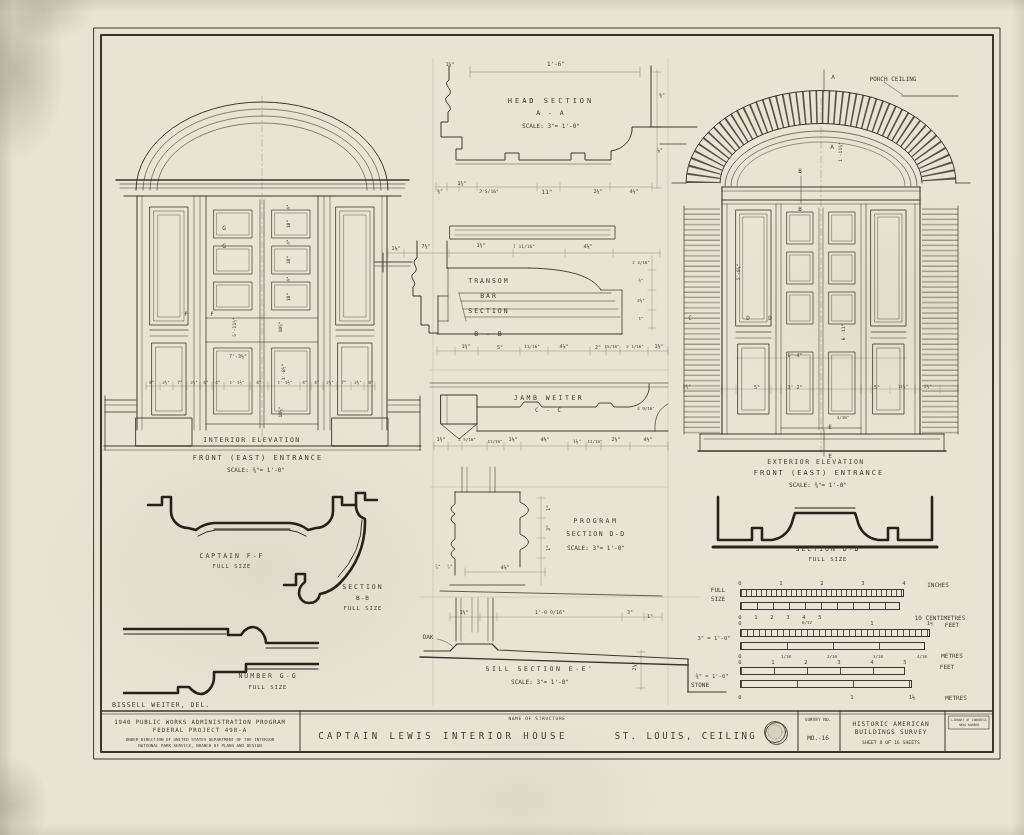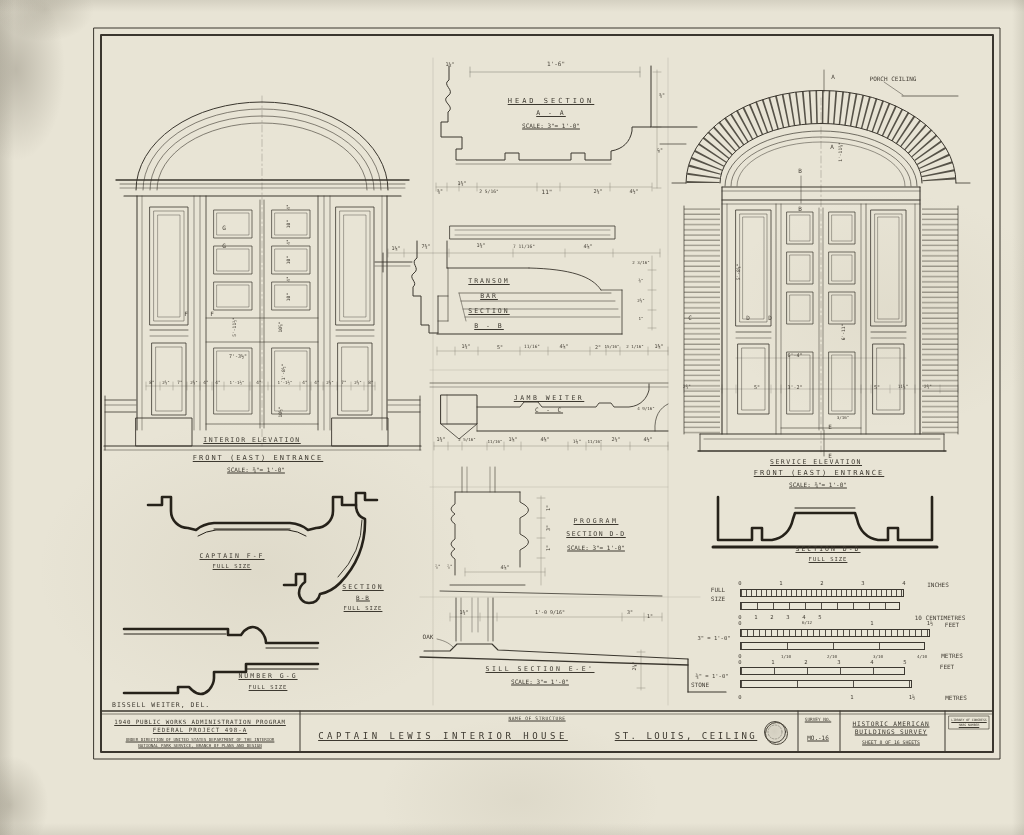--- a/index.html
+++ b/index.html
@@ -13,21 +13,21 @@
       radial-gradient(ellipse 320px 220px at 260px 570px, rgba(142,132,104,.10), rgba(142,132,104,0) 70%),
       radial-gradient(ellipse 240px 170px at 890px 310px, rgba(142,132,104,.08), rgba(142,132,104,0) 70%),
       radial-gradient(ellipse 200px 120px at 520px 800px, rgba(132,124,100,.10), rgba(132,124,100,0) 70%),
       linear-gradient(90deg, rgba(96,90,76,.20), rgba(96,90,76,0) 14px),
       linear-gradient(270deg, rgba(96,90,76,.14), rgba(96,90,76,0) 12px),
       linear-gradient(180deg, rgba(96,90,76,.14), rgba(96,90,76,0) 12px),
       linear-gradient(0deg, rgba(96,90,76,.12), rgba(96,90,76,0) 12px);
     font-family:"DejaVu Sans Mono", monospace; color:#3a362e;
   }
   svg.art{position:absolute;left:0;top:0;}
-  .t{position:absolute;transform:translate(-50%,-50%);white-space:nowrap;color:#3d3930;text-decoration:underline;}
+  .t{position:absolute;transform:translate(-50%,-50%);white-space:nowrap;color:#3d3930;}
   .tl{position:absolute;transform:translate(0,-50%);white-space:nowrap;color:#3d3930;}
   .dim{position:absolute;white-space:nowrap;color:#44403六6;}
   .dim{color:#443f36;}
   .bar{position:absolute;height:8px;border:1px solid #3c3831;box-sizing:border-box;background-color:rgba(255,255,255,.08);}
   .f5{background-image:repeating-linear-gradient(90deg, rgba(55,50,44,.85) 0 1px, transparent 1px 5px);}
   .f6{background-image:repeating-linear-gradient(90deg, rgba(55,50,44,.85) 0 1px, transparent 1px 6px);}
   .c16{background-image:repeating-linear-gradient(90deg, rgba(55,50,44,.85) 0 1px, transparent 1px 16px);}
   .c33{background-image:repeating-linear-gradient(90deg, rgba(55,50,44,.85) 0 1px, transparent 1px 33px);}
   .c46{background-image:repeating-linear-gradient(90deg, rgba(55,50,44,.85) 0 1px, transparent 1px 46px);}
   .c56{background-image:repeating-linear-gradient(90deg, rgba(55,50,44,.85) 0 1px, transparent 1px 56px);}
@@ -568,32 +568,32 @@
       <span class="dim" style="position: absolute; left: 852px; top: 697px; font-size: 5.5px; transform: translate(-50%, -50%);">1</span>
       <span class="dim" style="position: absolute; left: 912px; top: 697px; font-size: 5.5px; transform: translate(-50%, -50%);">1½</span>
       <span class="dim" style="position: absolute; left: 956px; top: 697px; font-size: 6px; transform: translate(-50%, -50%);">METRES</span>
     </div>
 
 <div>
   <span class="t" style="left:252px;top:440px;font-size:6.5px;letter-spacing:1.5px">INTERIOR ELEVATION</span>
   <span class="t" style="left:258px;top:458px;font-size:7px;letter-spacing:2px">FRONT (EAST) ENTRANCE</span>
   <span class="t" style="left:256px;top:469px;font-size:6px">SCALE:   ¾"= 1'-0"</span>
 
-  <span class="t" style="left:816px;top:462px;font-size:6.5px;letter-spacing:1.5px">SERVICE ELEVATION</span>
+  <span class="t" style="left:816px;top:462px;font-size:6.5px;letter-spacing:1.5px">EXTERIOR ELEVATION</span>
   <span class="t" style="left:819px;top:473px;font-size:7px;letter-spacing:2px">FRONT (EAST) ENTRANCE</span>
   <span class="t" style="left:818px;top:484px;font-size:6px">SCALE:   ¾"= 1'-0"</span>
 
   <span class="t" style="left:551px;top:101px;font-size:7px;letter-spacing:3px">HEAD SECTION</span>
   <span class="t" style="left:551px;top:113px;font-size:6.5px;letter-spacing:2px">A - A</span>
   <span class="t" style="left:551px;top:125px;font-size:6px">SCALE:   3"= 1'-0"</span>
 
   <span class="t" style="left:489px;top:281px;font-size:6.5px;letter-spacing:2px">TRANSOM</span>
   <span class="t" style="left:489px;top:296px;font-size:6.5px;letter-spacing:2px">BAR</span>
   <span class="t" style="left:489px;top:311px;font-size:6.5px;letter-spacing:2px">SECTION</span>
-  <span class="t" style="left:489px;top:326px;font-size:6.5px;letter-spacing:2px">B - B</span>
+  <span class="t" style="left:489px;top:334px;font-size:6.5px;letter-spacing:2px">B - B</span>
 
   <span class="t" style="left:549px;top:398px;font-size:6.5px;letter-spacing:2.5px">JAMB WEITER</span>
   <span class="t" style="left:549px;top:409px;font-size:6px;letter-spacing:2px">C - C</span>
 
   <span class="t" style="left:596px;top:521px;font-size:6.5px;letter-spacing:2.5px">PROGRAM</span>
   <span class="t" style="left:596px;top:534px;font-size:6.5px;letter-spacing:1.5px">SECTION D-D</span>
   <span class="t" style="left:596px;top:547px;font-size:6px">SCALE: 3"= 1'-0"</span>
 
   <span class="t" style="left:540px;top:669px;font-size:6.5px;letter-spacing:2.5px">SILL SECTION E-E'</span>
   <span class="t" style="left:540px;top:681px;font-size:6px">SCALE:  3"= 1'-0"</span>

